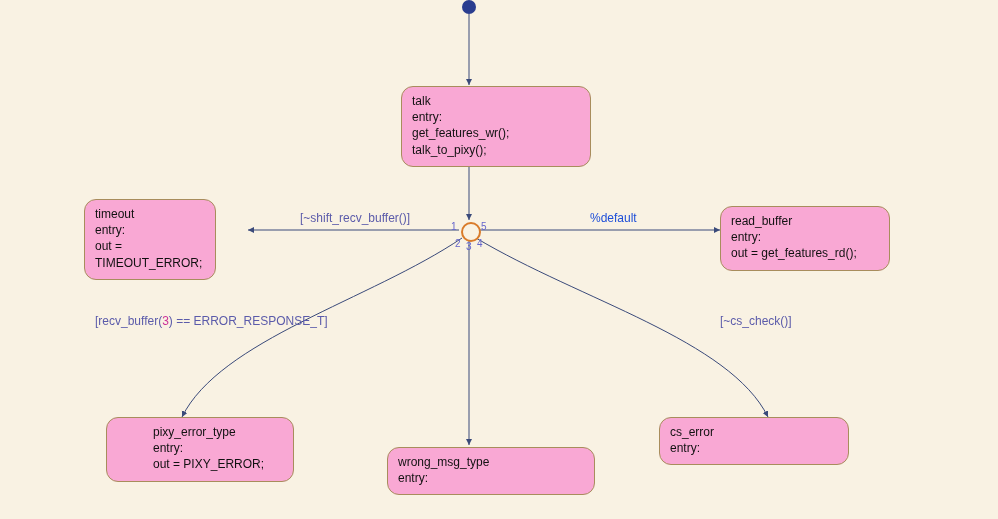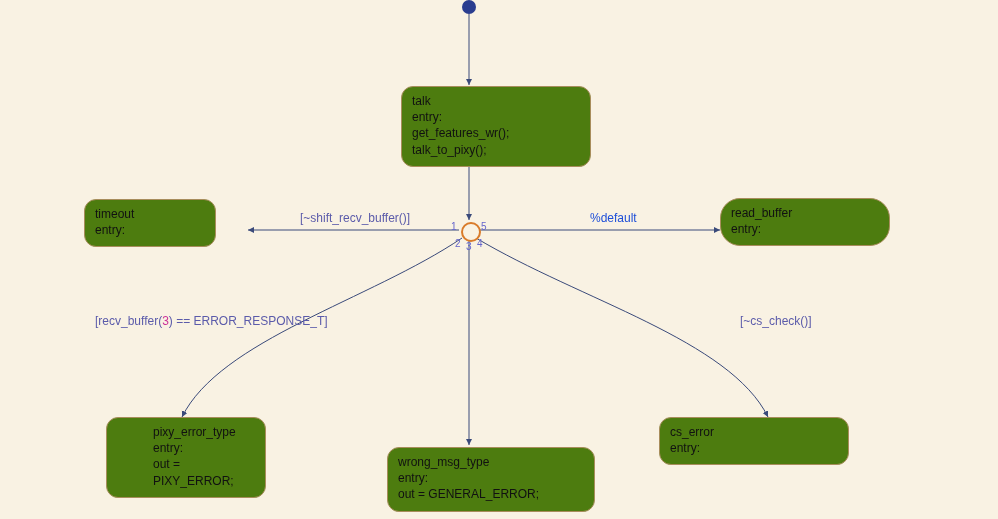--- a/index.html
+++ b/index.html
@@ -19,21 +19,21 @@
   }
   svg.lines {
     position: absolute;
     left: 0; top: 0;
     width: 998px;
     height: 519px;
     pointer-events: none;
   }
   .state {
     position: absolute;
-    background: #4d7c0f;
+    background: #f9a8d4;
     border: 1px solid #a88d5c;
     border-radius: 12px;
     padding: 6px 10px 8px 10px;
     box-sizing: border-box;
     line-height: 1.35;
     color: #111;
   }
   .state .title { font-weight: normal; }
   .junction-port {
     position: absolute;
@@ -96,37 +96,38 @@
 <div class="state" style="left:401px; top:86px; width:190px;">
   <div class="title">talk</div>
   <div>entry:</div>
   <div>get_features_wr();</div>
   <div>talk_to_pixy();</div>
 </div>
 
 <div class="state" style="left:84px; top:199px; width:132px;">
   <div class="title">timeout</div>
   <div>entry:</div>
+  <div>out = TIMEOUT_ERROR;</div>
 </div>
 
-<div class="state" style="left:720px; top:198px; width:170px;border-radius:20px;">
+<div class="state" style="left:720px; top:206px; width:170px;">
   <div class="title">read_buffer</div>
   <div>entry:</div>
+  <div>out = get_features_rd();</div>
 </div>
 
-<div class="state" style="left:106px; top:417px; width:160px;padding-left:46px;">
+<div class="state" style="left:106px; top:417px; width:188px;padding-left:46px;">
   <div class="title">pixy_error_type</div>
   <div>entry:</div>
   <div>out = PIXY_ERROR;</div>
 </div>
 
 <div class="state" style="left:387px; top:447px; width:208px;">
   <div class="title">wrong_msg_type</div>
   <div>entry:</div>
-  <div>out = GENERAL_ERROR;</div>
 </div>
 
 <div class="state" style="left:659px; top:417px; width:190px;">
   <div class="title">cs_error</div>
   <div>entry:</div>
 </div>
 
 <div class="junction-ring" style="left:461px; top:222px;"></div>
 <div class="junction-port" style="left:451px; top:221px;">1</div>
 <div class="junction-port" style="left:481px; top:221px;">5</div>
@@ -135,15 +136,15 @@
 <div class="junction-port" style="left:477px; top:238px;">4</div>
 
 <div class="edge-label" style="left:300px; top:211px;">[~shift_recv_buffer()]</div>
 <div class="edge-label green" style="left:590px; top:211px;">%default</div>
 
 <div class="edge-label" style="left:95px; top:314px;">
   <span>[recv_buffer(</span><span class="pink">3</span><span>) == ERROR_RESPONSE_T]</span>
 </div>
 
 
-<div class="edge-label" style="left:720px; top:314px;margin-left:20px;">[~cs_check()]</div>
+<div class="edge-label" style="left:720px; top:314px;">[~cs_check()]</div>
 
 </div>
 
 </body></html>

